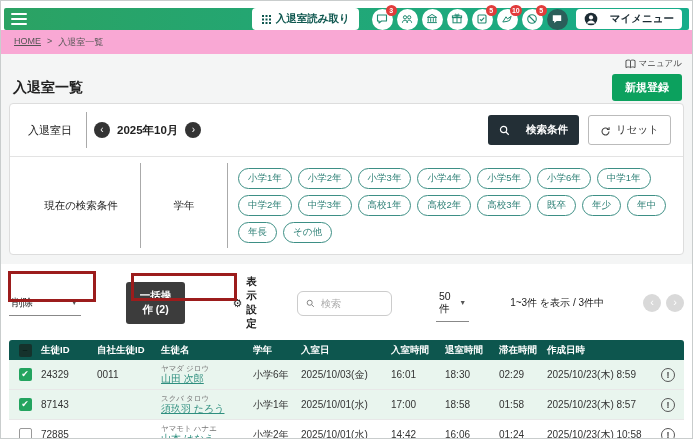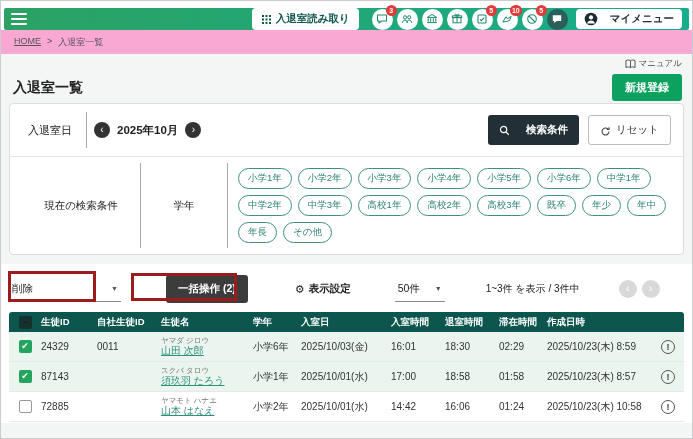--- a/index.html
+++ b/index.html
@@ -262,20 +262,27 @@
   <div class="panel">
     <div class="toolbar">
       <div class="sel bulk">
         <span>削除</span>
         <span class="caret">▼</span>
       </div>
       <button class="bulk-btn">一括操作 (2)</button>
       <span class="disp">
         <span class="gear">⚙</span>
         <span>表示設定</span>
+      </span>
+      <span class="searchbox">
+        <svg width="11" height="11" viewBox="0 0 12 12">
+            <circle cx="5" cy="5" r="3.4" fill="none" stroke="#777" stroke-width="1.2"></circle>
+            <path d="M7.6 7.6l3 3" stroke="#777" stroke-width="1.2"></path>
+          </svg>
+        <input placeholder="検索" style="">
       </span>
       <div class="sel per">
         <span>50件</span>
         <span class="caret">▼</span>
       </div>
       <span class="range">1~3件 を表示 / 3件中</span>
       <span class="tb-pager">
         <button class="tb-arrow">‹</button>
         <button class="tb-arrow">›</button>
       </span>

